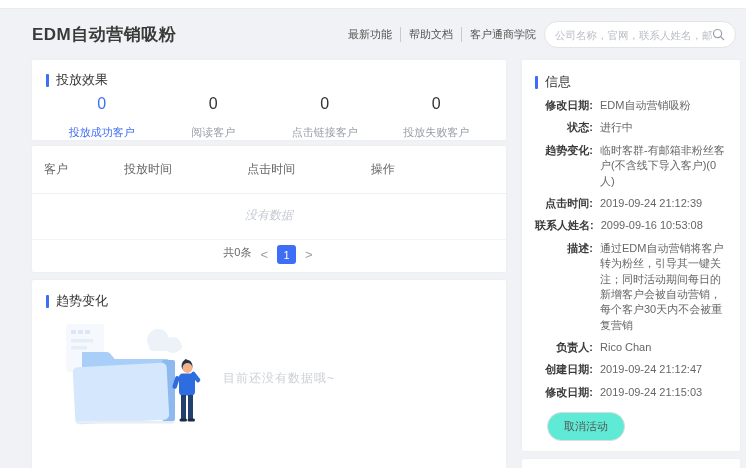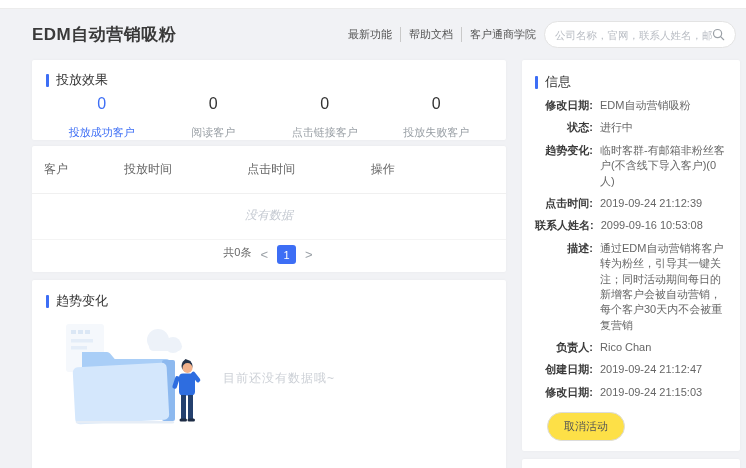--- a/index.html
+++ b/index.html
@@ -53,21 +53,21 @@
   .card-trend { margin-top:8px; height:225px; padding:12px 14px; }
   .illustration-wrap { display:flex; flex-direction:row; align-items:center; margin-top:8px;gap:12px; }
   .trend-empty { font-size:12px; color:#ccd0d6; margin-top:12px; letter-spacing:1px; }
 
   
   .card-info { padding:13px 13px 10px; }
   .card-delivery { margin-top:8px; padding:13px 13px 14px; min-height:168px; }
   .info-row { display:flex; font-size:11px; line-height:1.4; margin-top:7px; }
   .info-label { flex:0 0 58px; text-align:right; color:#3a3a3a; font-weight:bold; margin-right:7px; white-space:nowrap; }
   .info-value { flex:1; color:#666; word-break:break-all; }
-  .pill-btn { margin:12px 0 0 12px; padding:6px 16px; background:#fde047; border:1px solid #dcdcdc; border-radius:15px; font-size:11px; color:#555; cursor:pointer; font-family:inherit; }
+  .pill-btn { margin:12px 0 0 12px; padding:6px 16px; background:#5eead4; border:1px solid #dcdcdc; border-radius:15px; font-size:11px; color:#555; cursor:pointer; font-family:inherit; }
 </style>
 </head>
 <body>
 
 <div class="top-strip"></div>
 
 <div class="header">
   <div class="page-title">EDM自动营销吸粉</div>
   <div class="header-right">
     <div class="nav-links">

